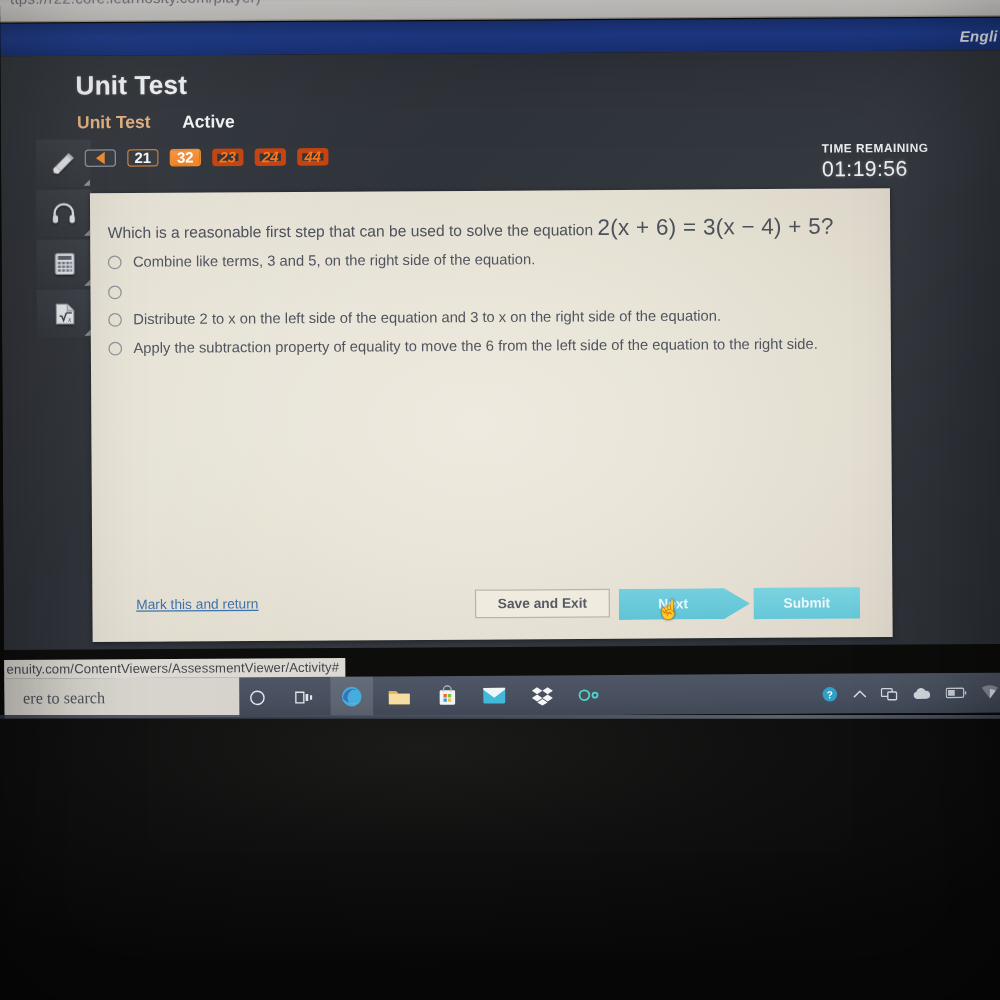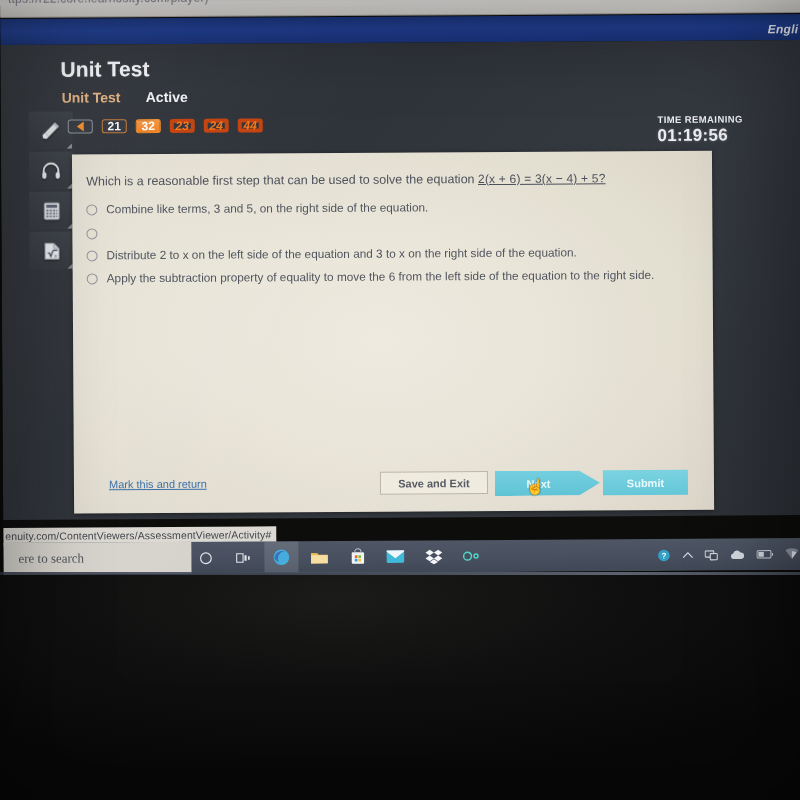--- a/index.html
+++ b/index.html
@@ -201,21 +201,21 @@
     right: 58px; top: 118px;
     color: #eceef1;
   }
   .timer-label {
     font-size: 9.5px;
     font-weight: bold;
     letter-spacing: .4px;
   }
   .timer-value {
     font-size: 17px;
-    font-weight: bold;
+    font-weight: normal;
     letter-spacing: .3px;
     margin-top: 1px;
     text-shadow: 0 0 3px rgba(255,255,255,.3);
   }
 
   
   .card {
     position: absolute;
     left: 71px; top: 155px;
     width: 640px; height: 359px;
@@ -233,21 +233,21 @@
   }
 
   .question {
     position: absolute;
     left: 14px; top: 19px;
     right: 16px;
     font-size: 12.5px;
     color: #4a4e58;
     line-height: 1.3;
   }
-  .eq { font-size: 12px; letter-spacing: .2px; text-decoration: underline; }
+  .eq { font-size: 18px; letter-spacing: .2px; }
 
   .opts {
     position: absolute;
     left: 14px; top: 48px;
     right: 12px;
   }
   .opt {
     display: flex;
     align-items: flex-start;
     margin-bottom: 9px;

